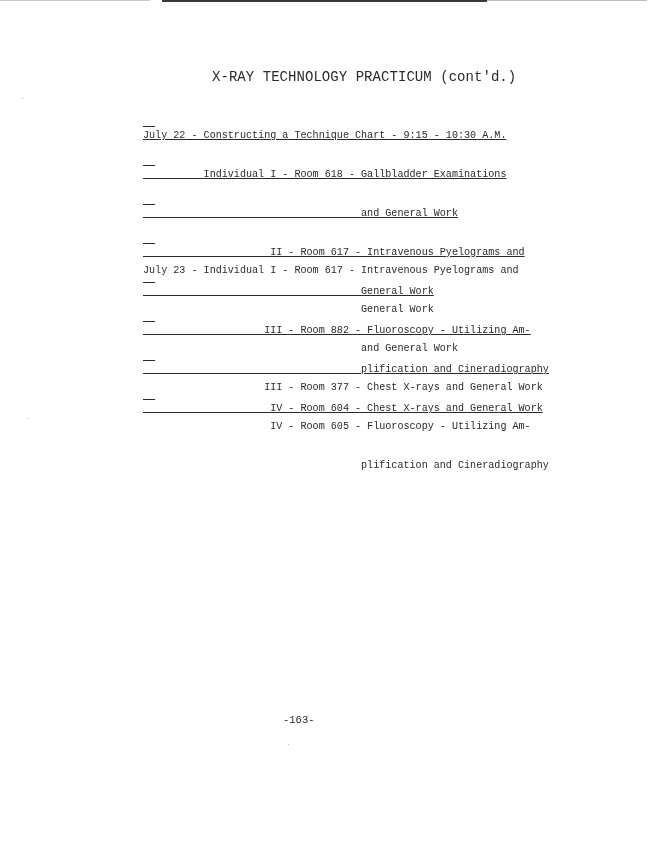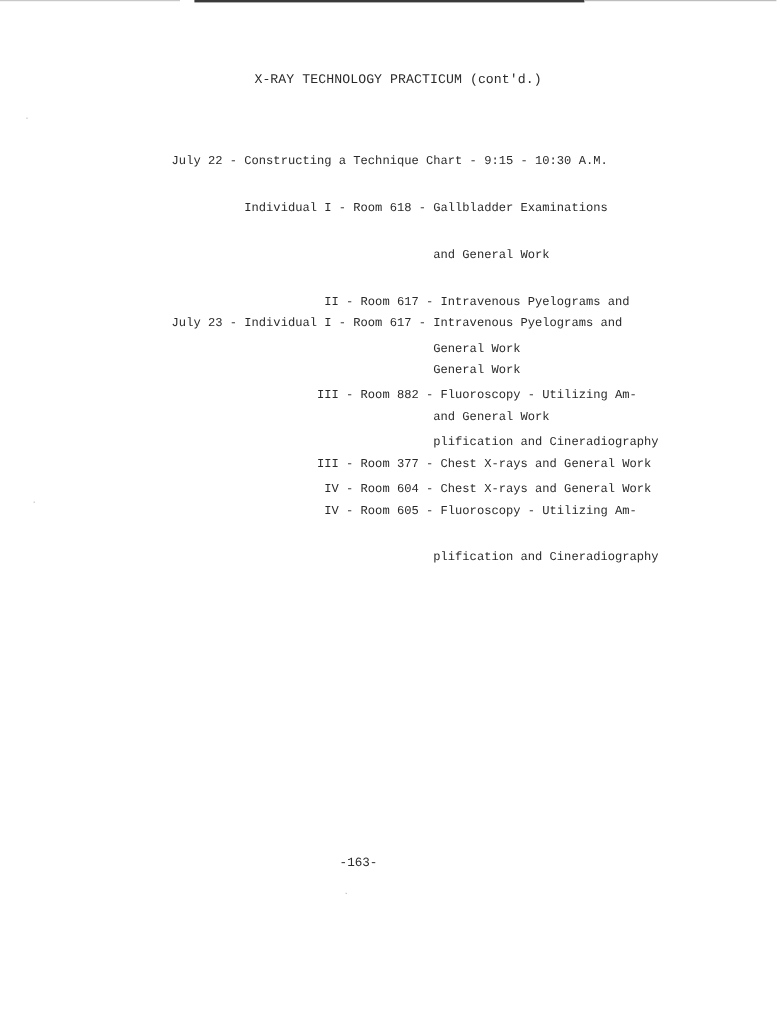--- a/index.html
+++ b/index.html
@@ -21,34 +21,34 @@
     height: 2px;
     background: #555;
   }
   .scan-edge.e1 { left: 0; width: 150px; height: 1px; background: #c8c8c8; }
   .scan-edge.e2 { left: 162px; width: 325px; background: #3a3a3a; top: 0; }
   .scan-edge.e3 { left: 487px; width: 160px; height: 1px; background: #bdbdbd; }
 
   .title {
     position: absolute;
     left: 212px;
-    top: 61px;
-    font-size: 11px;
+    top: 71px;
+    font-size: 14px;
     line-height: 13px;
     white-space: pre;
     letter-spacing: 0.05px;
   }
   .block {
     position: absolute;
     left: 143px;
     font-size: 10.1px;
     line-height: 13px;
     white-space: pre;
   }
-  .block.b1 { top: 103px; }
+  .block.b1 { top: 103px; text-decoration: underline; }
   .block.b2 { top: 238px; }
   .line {
     display: block;
     height: 13px;
   }
   .page-number {
     position: absolute;
     left: 283px;
     top: 714px;
     font-size: 10.5px;

